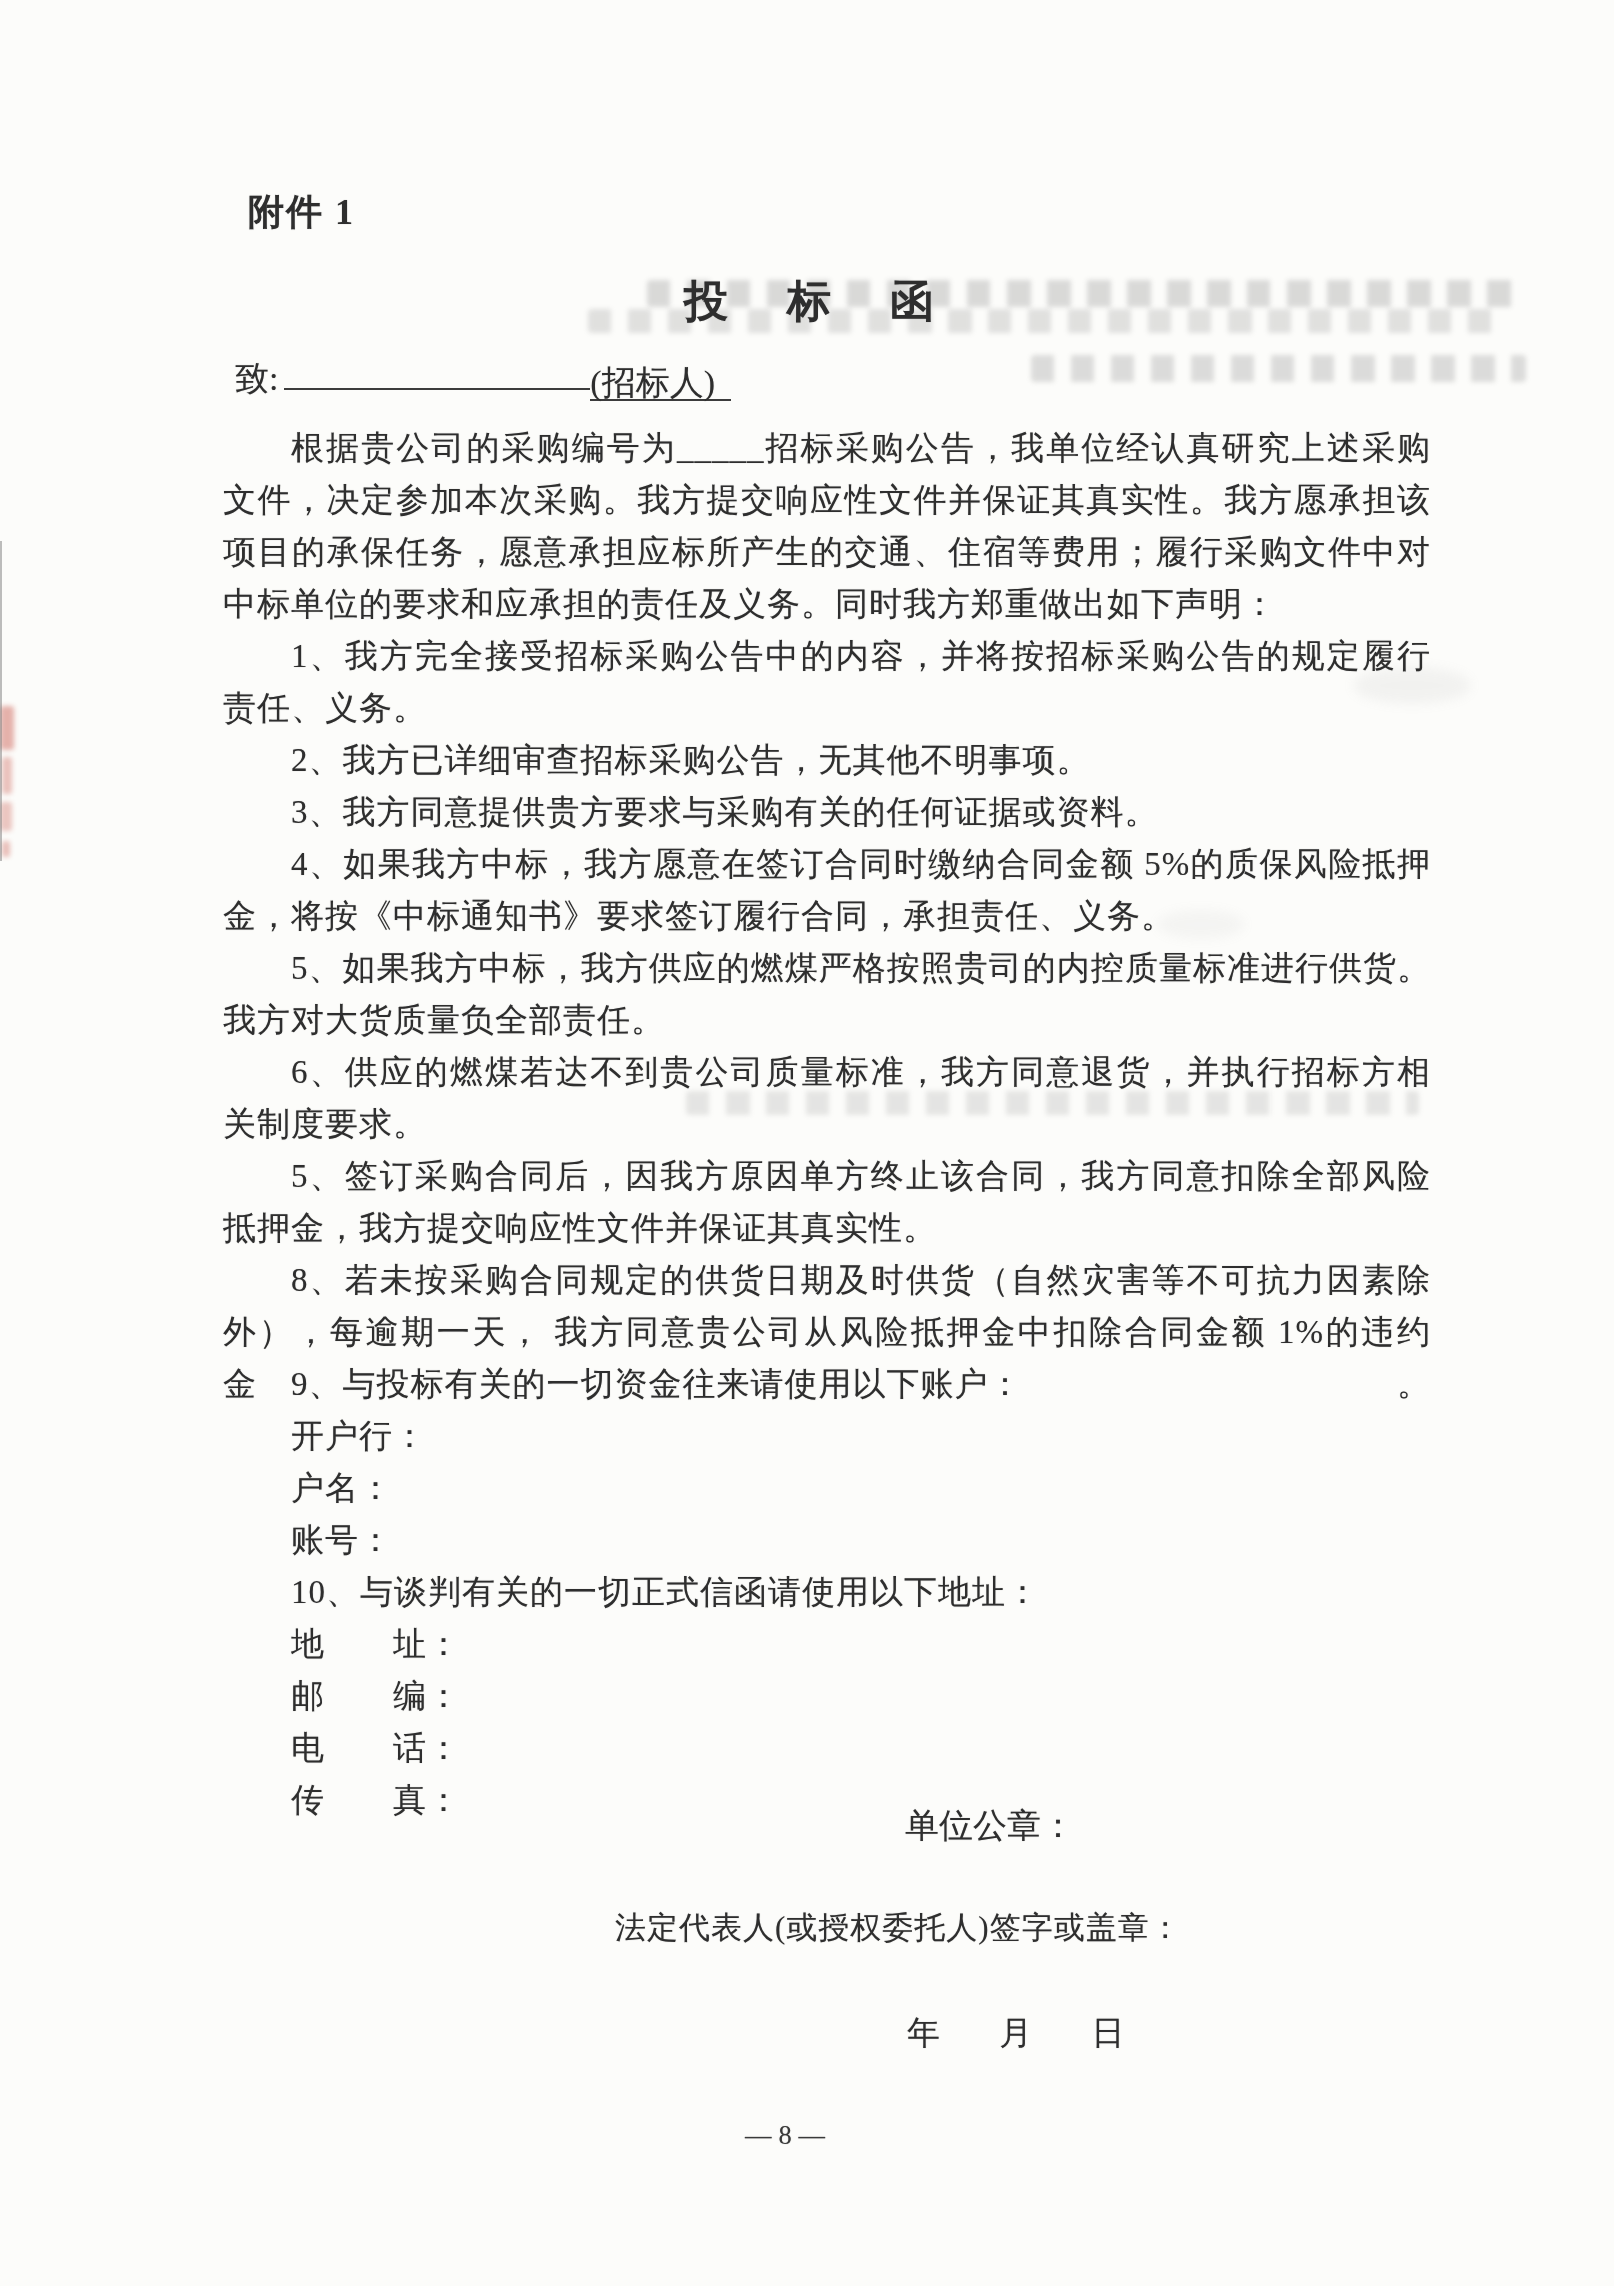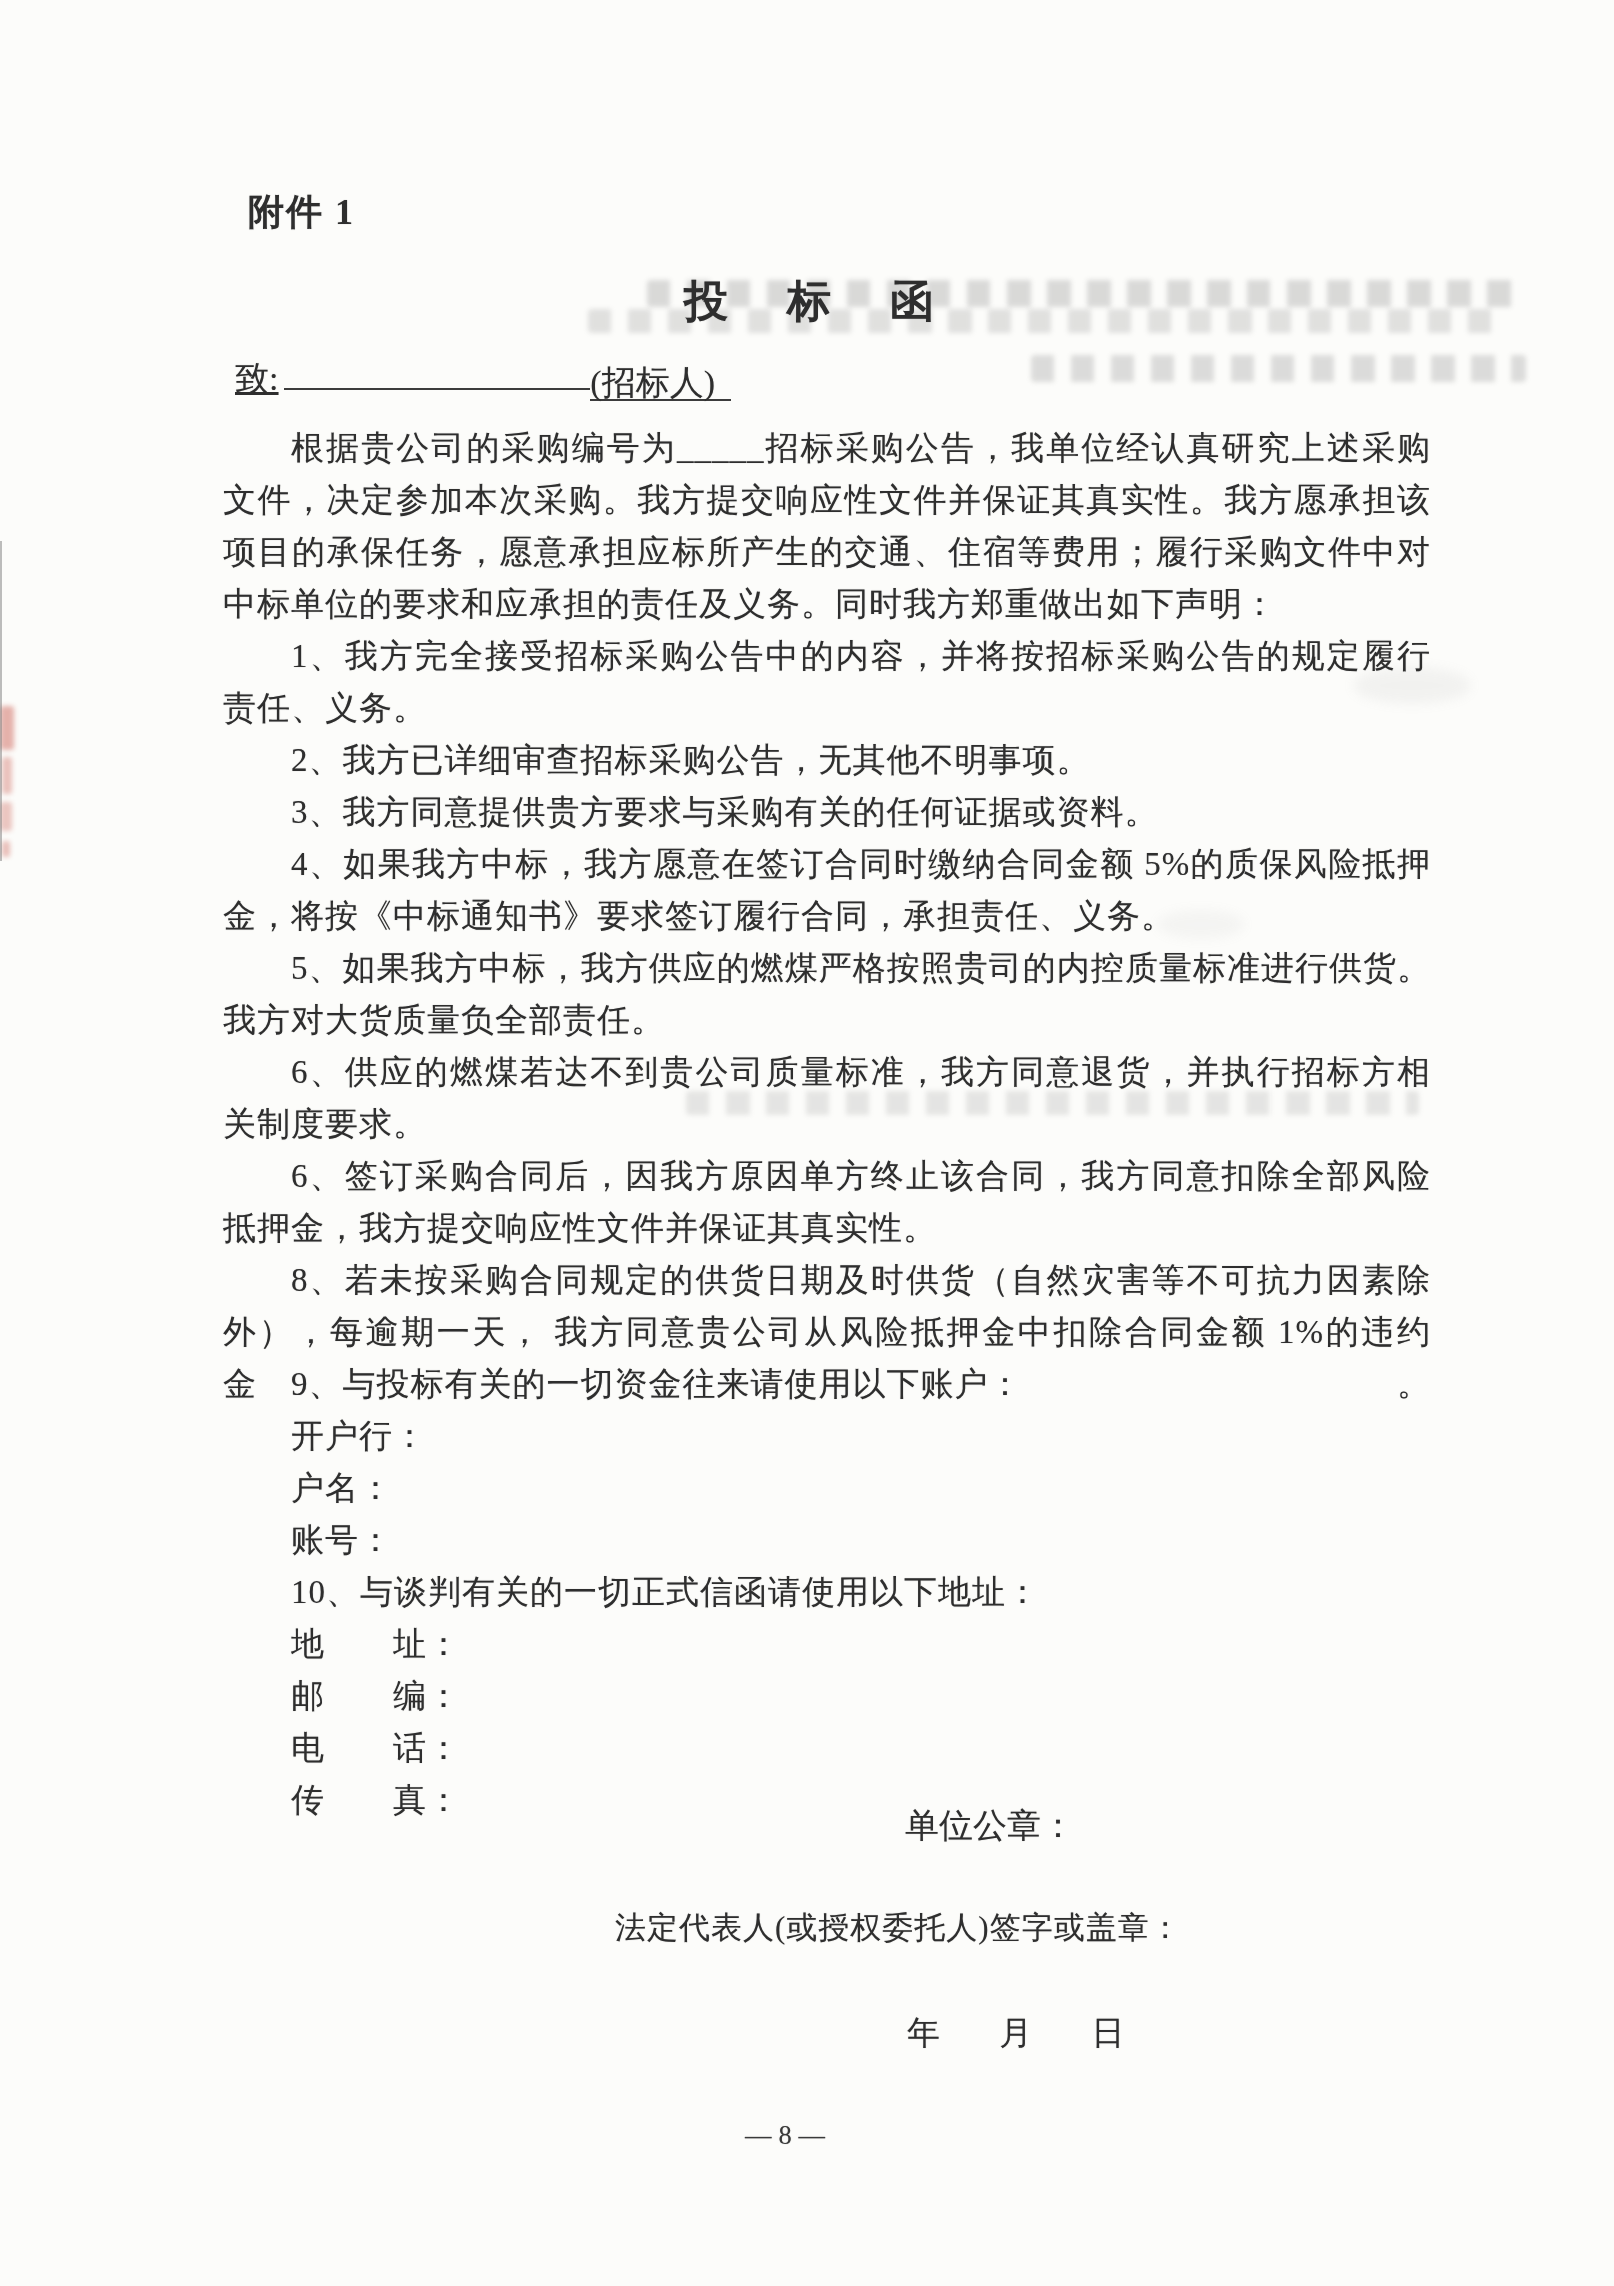--- a/index.html
+++ b/index.html
@@ -18,21 +18,21 @@
     position:absolute;left:248px;top:188px;
     font-size:36px;font-weight:600;letter-spacing:2px;
   }
   .doc-title{
     position:absolute;left:684px;top:229px;
     font-size:44px;font-weight:bold;letter-spacing:59px;white-space:nowrap;margin-top:43px;
   }
 
   .salutation{
     position:absolute;left:235px;top:349px;
-    font-size:34px;line-height:45px;white-space:nowrap;text-decoration:underline;
+    font-size:34px;line-height:45px;white-space:nowrap;
   }
   .salutation .to-label{vertical-align:bottom;}
   .blank-line{
     display:inline-block;width:306px;height:39px;
     border-bottom:2.9px solid #3c3c3c;margin-left:5.9px;
   }
   .recipient{
     display:inline-block;height:39px;padding-right:15.7px;
     border-bottom:2.9px solid #3c3c3c;vertical-align:bottom;
   }
@@ -103,21 +103,21 @@
       <div class="line indent full">1、我方完全接受招标采购公告中的内容，并将按招标采购公告的规定履行</div>
       <div class="line">责任、义务。</div>
       <div class="line indent">2、我方已详细审查招标采购公告，无其他不明事项。</div>
       <div class="line indent">3、我方同意提供贵方要求与采购有关的任何证据或资料。</div>
       <div class="line indent full">4、如果我方中标，我方愿意在签订合同时缴纳合同金额 5%的质保风险抵押</div>
       <div class="line">金，将按《中标通知书》要求签订履行合同，承担责任、义务。</div>
       <div class="line indent full">5、如果我方中标，我方供应的燃煤严格按照贵司的内控质量标准进行供货。</div>
       <div class="line">我方对大货质量负全部责任。</div>
       <div class="line indent full">6、供应的燃煤若达不到贵公司质量标准，我方同意退货，并执行招标方相</div>
       <div class="line">关制度要求。</div>
-      <div class="line indent full">6、签订采购合同后，因我方原因单方终止该合同，我方同意扣除全部风险</div>
+      <div class="line indent full">5、签订采购合同后，因我方原因单方终止该合同，我方同意扣除全部风险</div>
       <div class="line">抵押金，我方提交响应性文件并保证其真实性。</div>
       <div class="line indent full">8、若未按采购合同规定的供货日期及时供货（自然灾害等不可抗力因素除</div>
       <div class="line full">外），每逾期一天， 我方同意贵公司从风险抵押金中扣除合同金额 1%的违约金。</div>
       <div class="line indent">9、与投标有关的一切资金往来请使用以下账户：</div>
       <div class="line indent">开户行：</div>
       <div class="line indent">户名：</div>
       <div class="line indent">账号：</div>
       <div class="line indent">10、与谈判有关的一切正式信函请使用以下地址：</div>
       <div class="line indent">地　　址：</div>
       <div class="line indent">邮　　编：</div>

